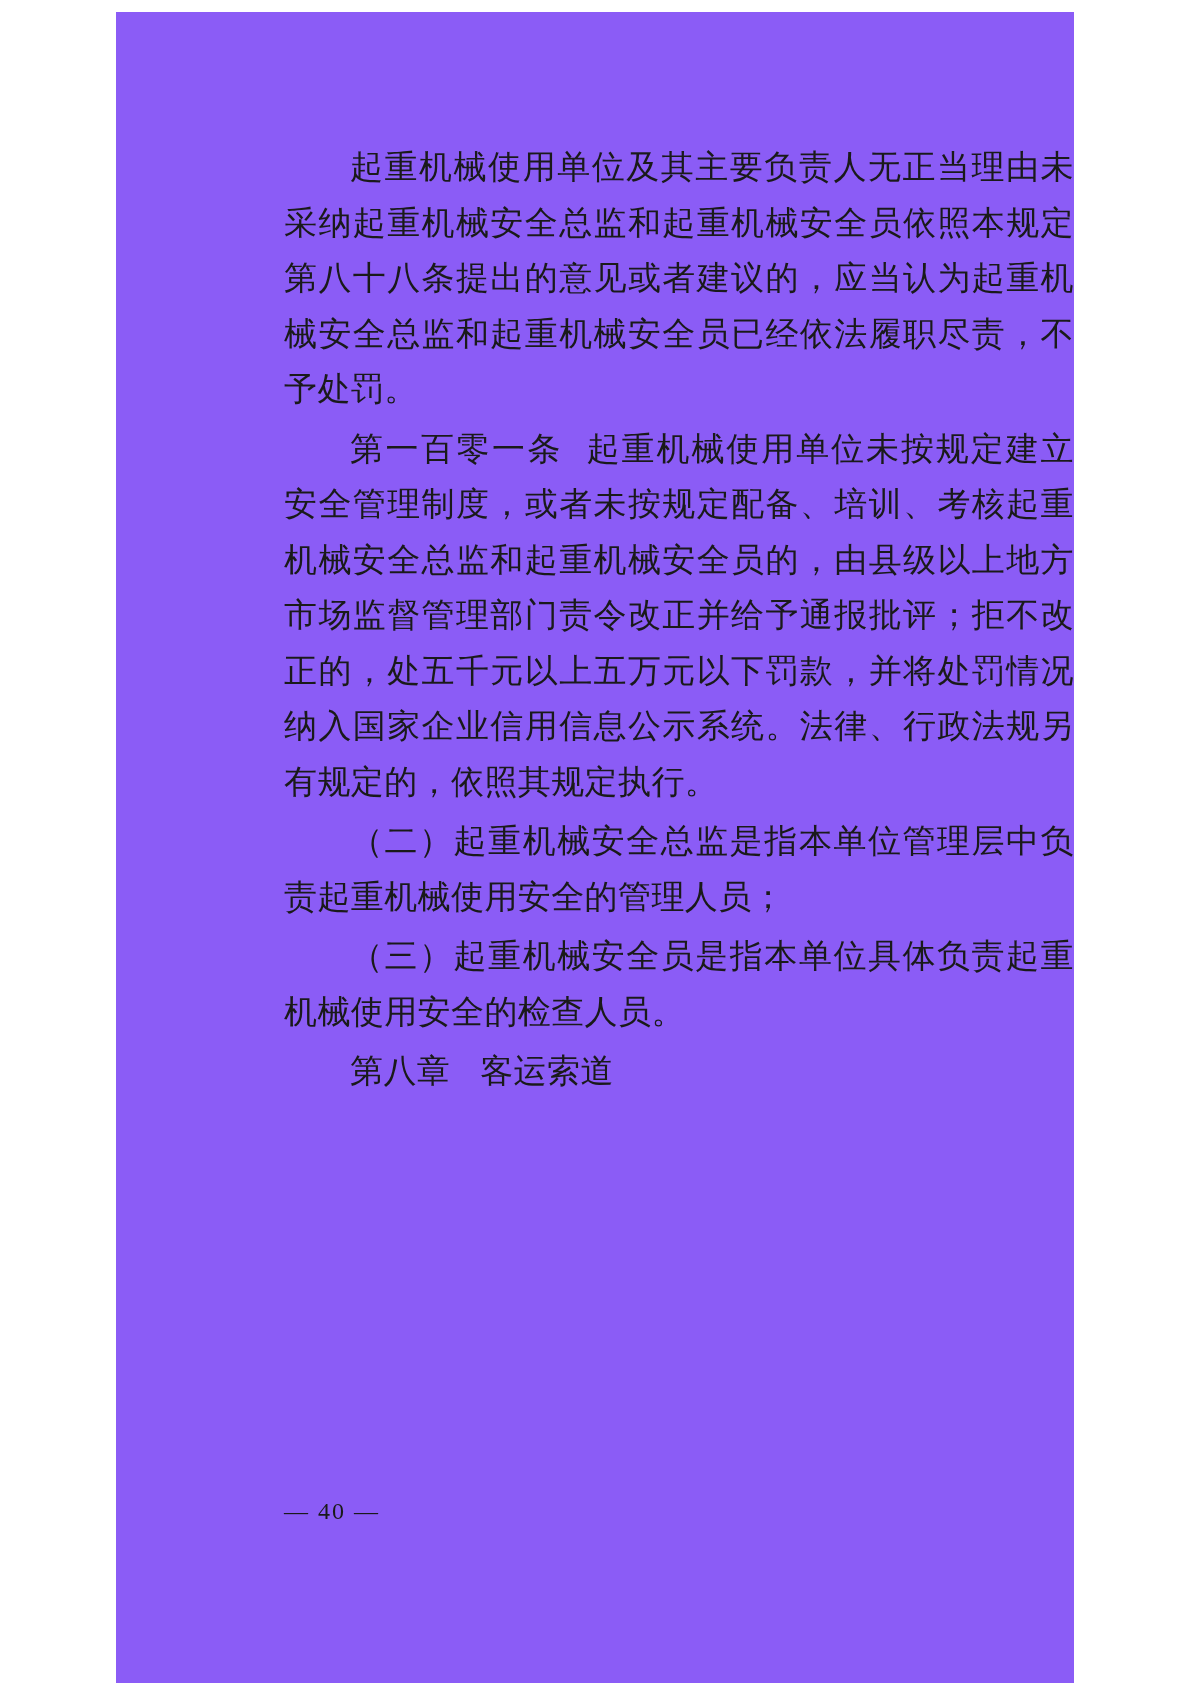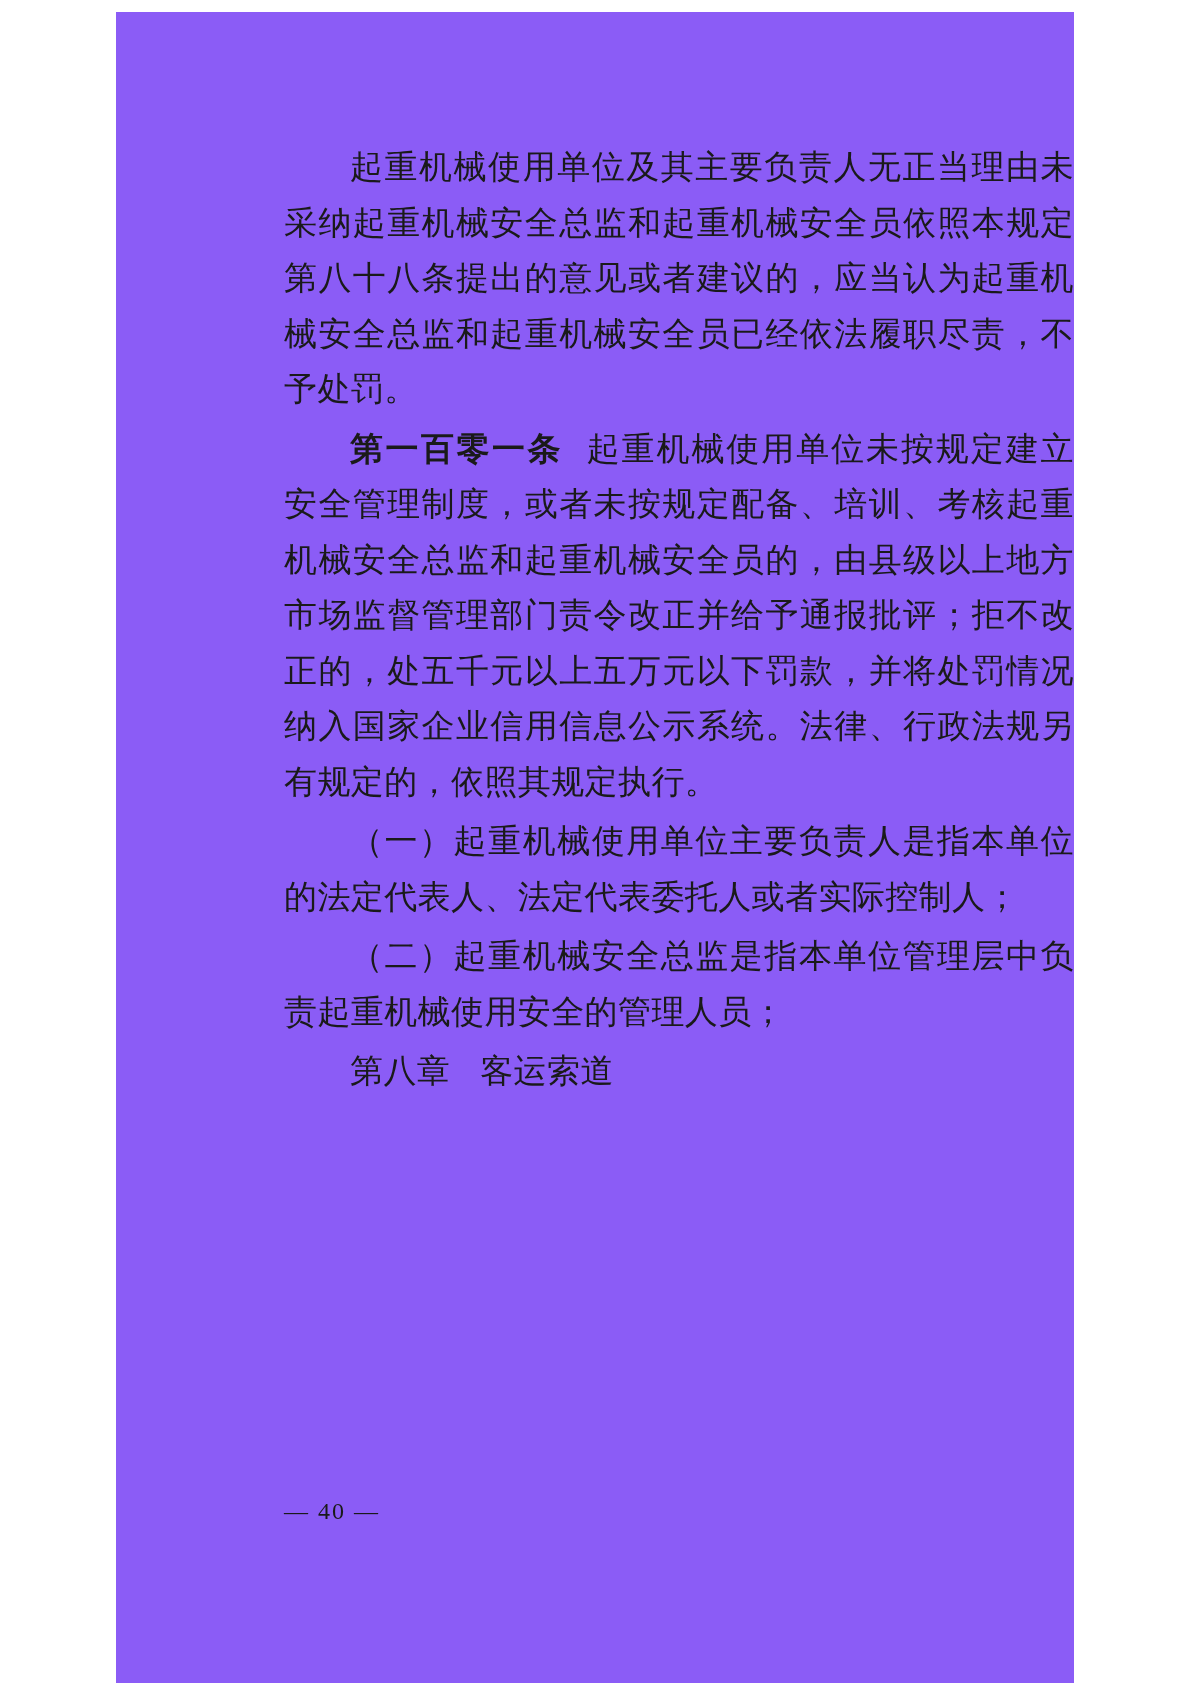--- a/index.html
+++ b/index.html
@@ -27,21 +27,21 @@
     margin: 0 0 4px 0;
     font-size: 33px;
     line-height: 55.5px;
     text-align: justify;
     text-justify: inter-ideograph;
     text-indent: 66px;
     letter-spacing: 0.4px;
     font-family: "Liberation Serif", "DejaVu Serif", serif;
   }
   p.para .artno {
-    font-weight: bold;
+    font-weight: normal;
     letter-spacing: 1px;
   }
   p.para .gap {
     display: inline-block;
     width: 22px;
   }
   .chapter {
     margin-top: 58px;
     text-align: center;
     font-size: 33px;
@@ -72,28 +72,28 @@
     <p class="para">
       <span>起重机械使用单位及其主要负责人无正当理由未采纳起重机械安全总监和起重机械安全员依照本规定第八十八条提出的意见或者建议的，应当认为起重机械安全总监和起重机械安全员已经依法履职尽责，不予处罚。</span>
     </p>
 
     <p class="para">
       <span class="artno">第一百零一条</span><span class="gap"></span><span>起重机械使用单位未按规定建立安全管理制度，或者未按规定配备、培训、考核起重机械安全总监和起重机械安全员的，由县级以上地方市场监督管理部门责令改正并给予通报批评；拒不改正的，处五千元以上五万元以下罚款，并将处罚情况纳入国家企业信用信息公示系统。法律、行政法规另有规定的，依照其规定执行。</span>
     </p>
 
 
 
-    <p class="para">
-      <span>（一）起重机械使用单位主要负责人是指本单位的法定代表人、法定代表委托人或者实际控制人；</span>
-    </p>
 
     <p class="para">
       <span>（二）起重机械安全总监是指本单位管理层中负责起重机械使用安全的管理人员；</span>
     </p>
 
+    <p class="para">
+      <span>（三）起重机械安全员是指本单位具体负责起重机械使用安全的检查人员。</span>
+    </p>
 
     <p class="para chapter">
       <span>第八章</span><span class="sep"></span><span>客运索道</span>
     </p>
 
   </div>
 
   <div class="footer">— 40 —</div>
 </div>
 

